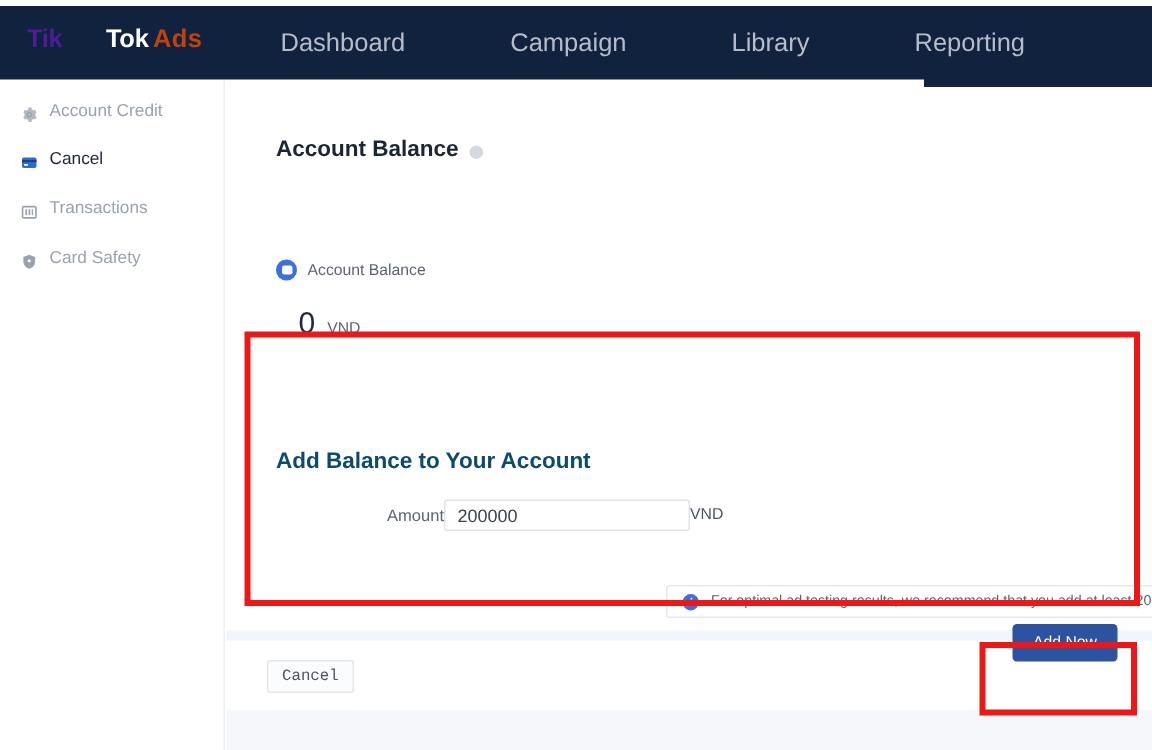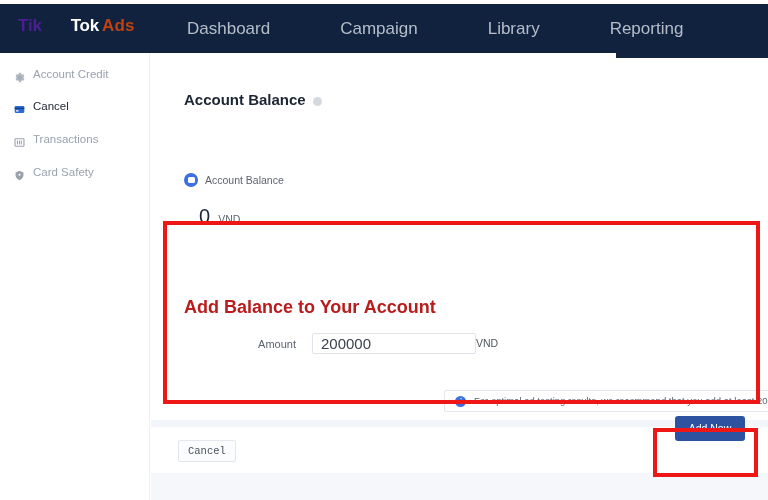--- a/index.html
+++ b/index.html
@@ -204,22 +204,22 @@
     font-size: 10.5px;
     color: #5d6470;
     line-height: 13px;
   }
 
   
   .addbal-title {
     position: absolute;
     left: 33px;
     top: 246px;
-    font-size: 18px;
-    color: #b91c1c;
+    font-size: 15px;
+    color: #0c4a6e;
     font-weight: bold;
     line-height: 17px;
     white-space: nowrap;
   }
   .amount-row {
     position: absolute;
     left: 93px;
     top: 280px;
     display: flex;
     align-items: center;
@@ -232,26 +232,25 @@
     text-align: right;
     white-space: nowrap;
   }
   .amount-input {
     width: 164px;
     height: 21px;
     border: 1px solid #e0e4ea;
     border-radius: 2px;
     background: #ffffff;
     font-family: "Liberation Sans", sans-serif;
-    font-size: 15px;
+    font-size: 12px;
     color: #3b424d;
     padding: 0 8px;
     box-sizing: border-box;
     outline: none;
-    margin-left: 16px;
   }
   .amount-unit {
     font-size: 10.5px;
     color: #4c5musk;
     color: #4c555f;
     line-height: 13px;
     white-space: nowrap;
   }
   .supported-note {
     position: absolute;

